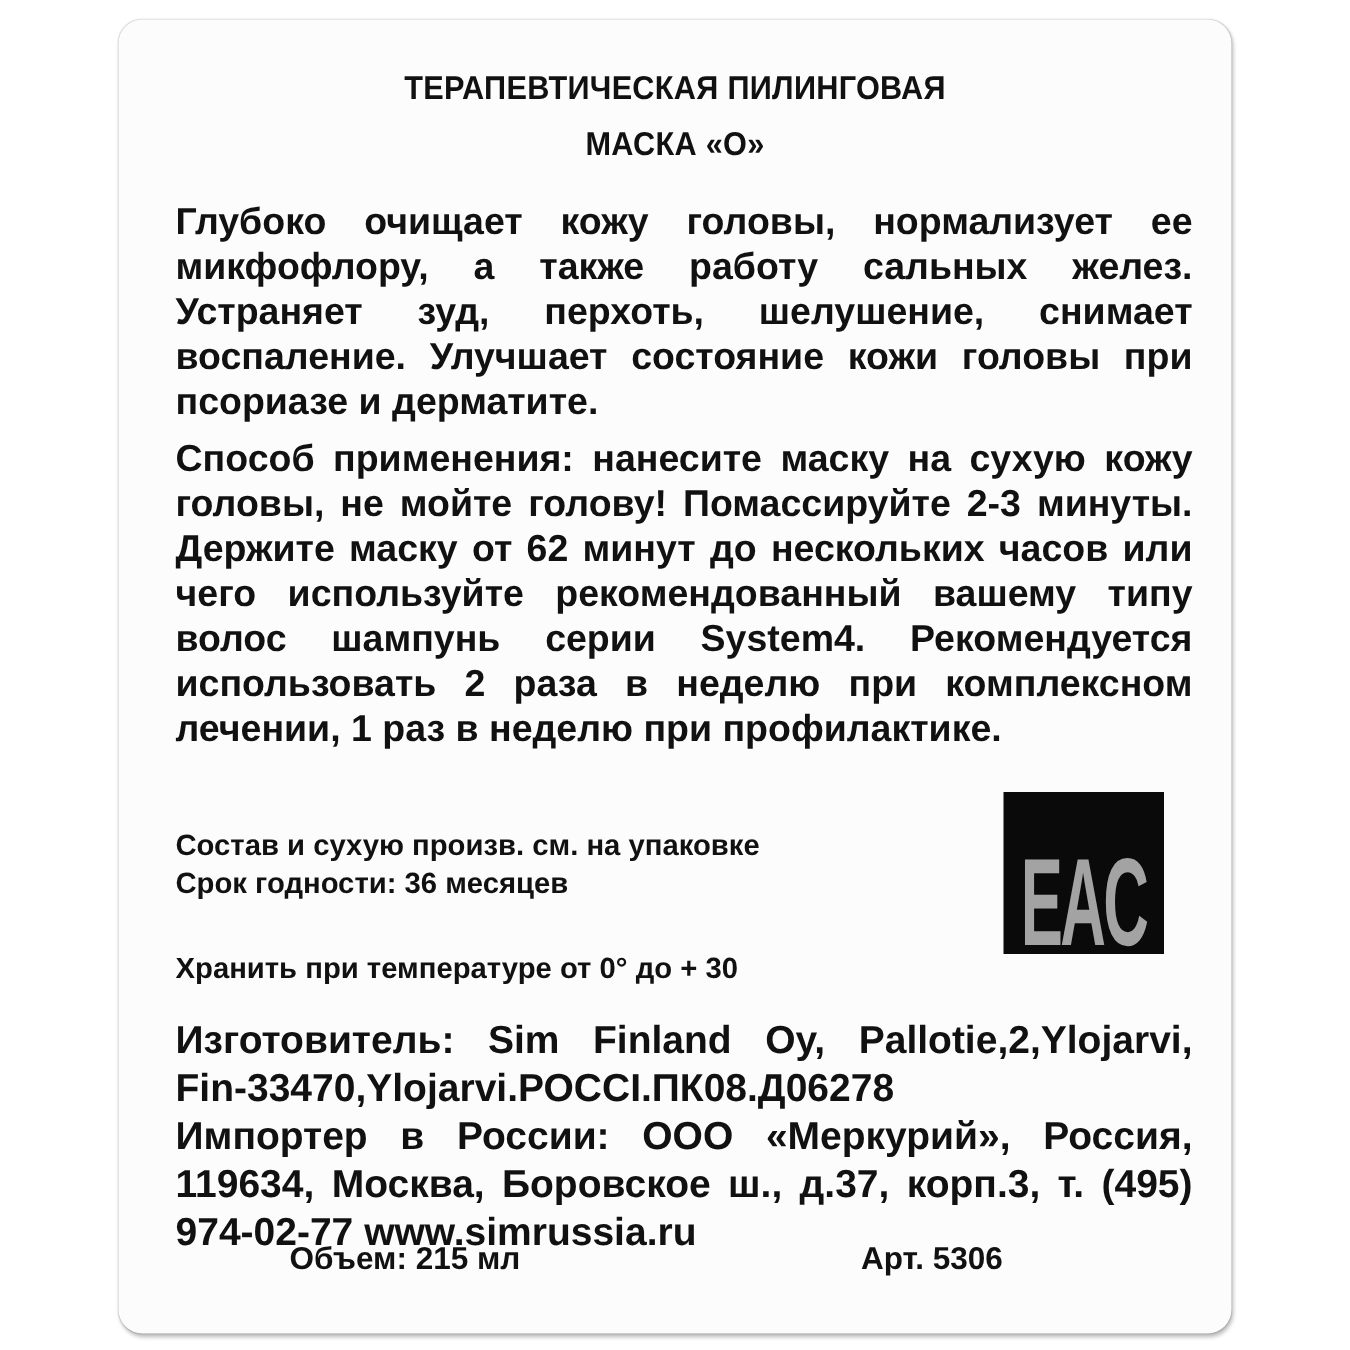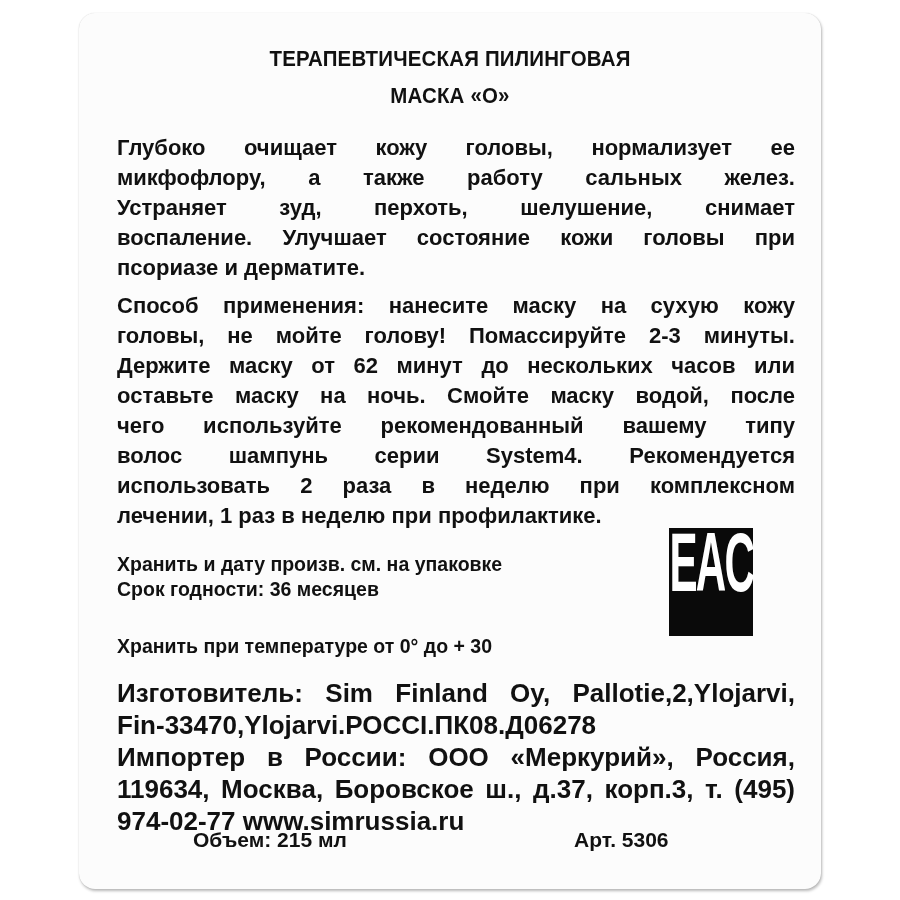--- a/index.html
+++ b/index.html
@@ -34,21 +34,21 @@
     transform: scaleX(0.93);
     transform-origin: center;
   }
   .title.l1 { top: 33px; }
   .title.l2 { top: 70px; }
 
   .para {
     position: absolute;
     left: 38px;
     width: 678px;
-    font-size: 22px;
+    font-size: 25px;
   }
   .jline {
     display: block;
     height: 30px;
     line-height: 30px;
     white-space: nowrap;
     text-align: justify;
     text-align-last: justify;
   }
   .jline.last {
@@ -74,26 +74,26 @@
     top: 664px;
     width: 678px;
     font-size: 26px;
   }
   .p3 .jline { height: 32px; line-height: 32px; }
 
   .eac {
     position: absolute;
     left: 590px;
     top: 515px;
-    width: 84px;
+    width: 107px;
     height: 108px;
     background: #0a0a0a;
-    color: #ffffff;
+    color: #a3a3a3;
     display: flex;
-    align-items: flex-start;
+    align-items: flex-end;
     justify-content: center;
     font-family: "Liberation Sans", sans-serif;
     font-weight: bold;
     font-size: 68px;
     letter-spacing: -3px;
     line-height: 1;
   }
   .eac span {
     display: inline-block;
     transform: scaleX(0.62) scaleY(1.22);
@@ -122,28 +122,27 @@
     <span class="jline">микфофлору, а также работу сальных желез.</span>
     <span class="jline">Устраняет зуд, перхоть, шелушение, снимает</span>
     <span class="jline">воспаление. Улучшает состояние кожи головы при</span>
     <span class="jline last">псориазе и дерматите.</span>
   </div>
 
   <div class="para p2">
     <span class="jline">Способ применения: нанесите маску на сухую кожу</span>
     <span class="jline">головы, не мойте голову! Помассируйте 2-3 минуты.</span>
     <span class="jline">Держите маску от 62 минут до нескольких часов или</span>
-    <span class="jline">оставьте маску на ночь. Смойте маску водой, после</span>
     <span class="jline">чего используйте рекомендованный вашему типу</span>
     <span class="jline">волос шампунь серии System4. Рекомендуется</span>
     <span class="jline">использовать 2 раза в неделю при комплексном</span>
     <span class="jline last">лечении, 1 раз в неделю при профилактике.</span>
   </div>
 
-  <div class="single s1">Хранить и дату произв.  см. на упаковке</div>
+  <div class="single s1">Состав и сухую произв.  см. на упаковке</div>
   <div class="single s2">Срок годности: 36 месяцев</div>
   <div class="single s3">Хранить при температуре  от 0° до + 30</div>
 
   <div class="eac">
     <span>EAC</span>
   </div>
 
   <div class="p3">
     <span class="jline">Изготовитель: Sim Finland Oy, Pallotie,2,Ylojarvi,</span>
     <span class="jline last">Fin-33470,Ylojarvi.РОССI.ПК08.Д06278</span>

